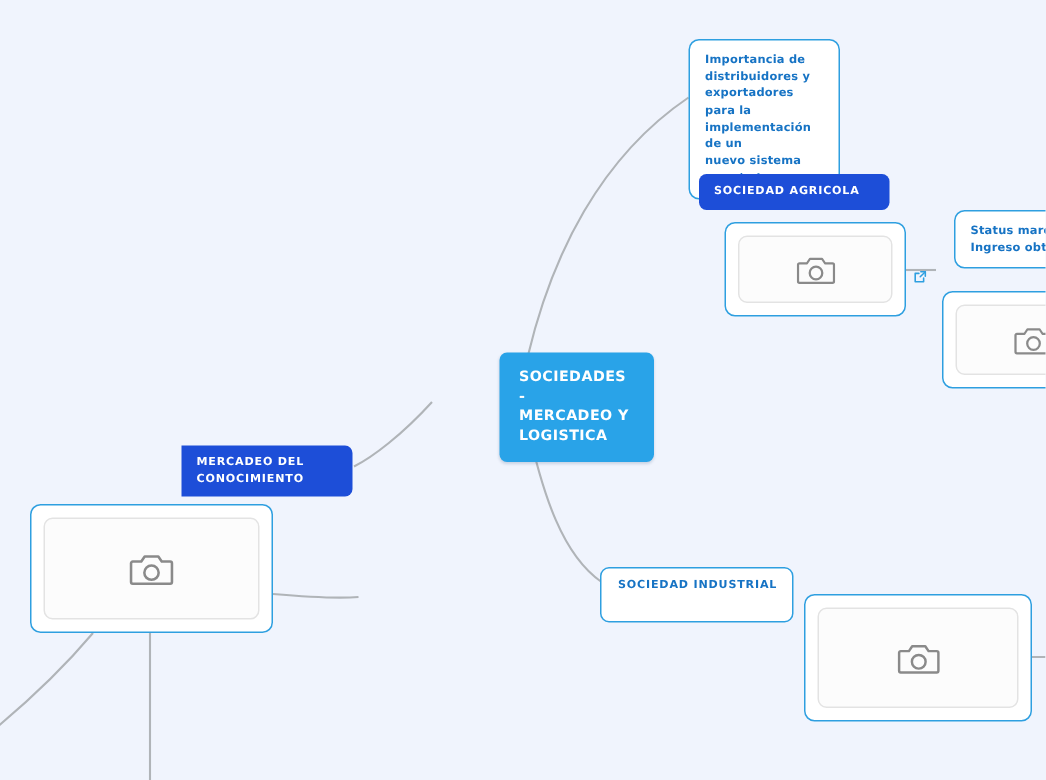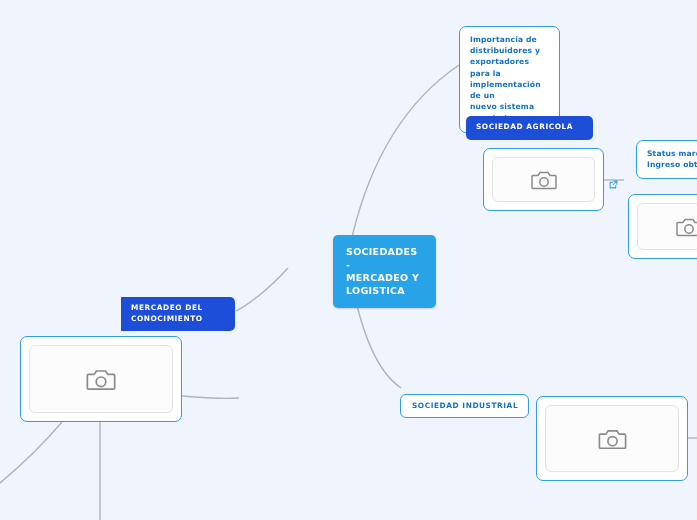--- a/index.html
+++ b/index.html
@@ -76,27 +76,26 @@
   .red-badge.flat-left {
     border-top-left-radius: 0;
     border-bottom-left-radius: 0;
   }
 
   
   .blue-pill {
     background: #ffffff;
     border: 1.6px solid #2e9fe0;
     border-radius: 6px;
-    padding: 6px 10px 7px 11px;
+    padding: 6px 10px 20px 11px;
     color: #1673c4;
     font-size: 7.4px;
     font-weight: bold;
     letter-spacing: 0.55px;
     white-space: nowrap;
-    margin-top: 16px;
   }
 
   
   .image-node {
     background: #ffffff;
     border: 1.7px solid #2e9fe0;
     border-radius: 7px;
     padding: 8px;
     box-sizing: border-box;
   }

